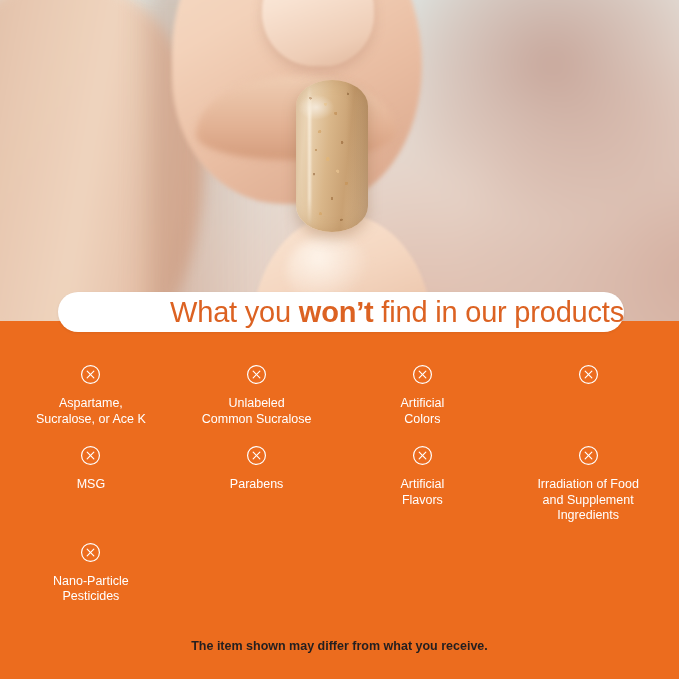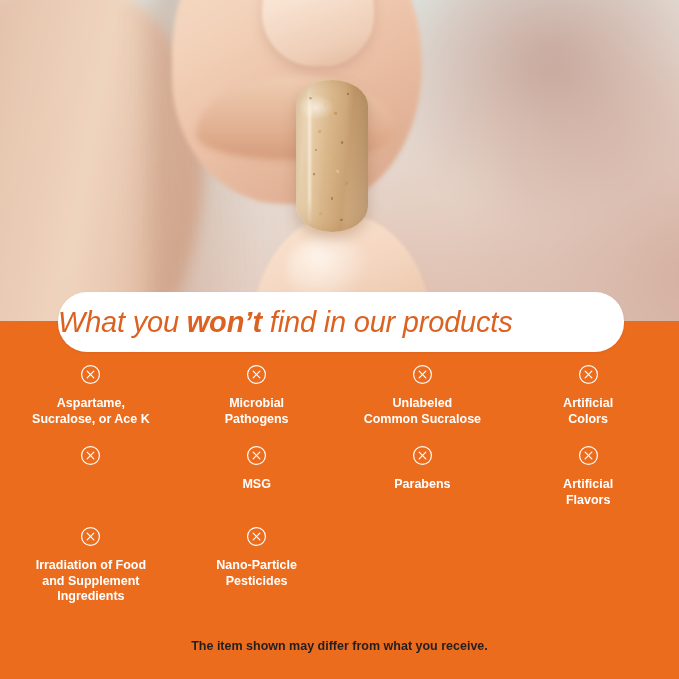--- a/index.html
+++ b/index.html
@@ -168,29 +168,28 @@
     height: 100%;
     background: linear-gradient(90deg, rgba(120,76,36,0), rgba(120,76,36,.30));
   }
 
   
   .title-pill {
     position: absolute;
     left: 58px;
     top: 292px;
     width: 566px;
-    height: 60px;
+    height: 40px;
     background: #ffffff;
     border-radius: 29px;
     display: flex;
     align-items: center;
-    justify-content: flex-start;
+    justify-content: flex-end;
     box-shadow: 0 1px 3px rgba(0,0,0,.07);
     z-index: 6;
-    font-style: italic;
   }
   .title-text {
     color: #DC6222;
     font-size: 29px;
     letter-spacing: -0.2px;
     white-space: nowrap;
     font-weight: 400;
   }
   .title-text .strong { font-weight: 700; }
 
@@ -215,21 +214,21 @@
   .x-icon {
     width: 21px;
     height: 21px;
     display: block;
     margin-bottom: 11px;
   }
   .cell-label {
     color: #ffffff;
     font-size: 12.5px;
     line-height: 15.5px;
-    font-weight: 700;
+    font-weight: 400;
     text-align: center;
     max-width: 150px;
     white-space: pre-line;
   }
 
   
   .footnote {
     position: absolute;
     left: 0;
     right: 0;
@@ -274,29 +273,20 @@
         </svg>
         <div class="cell-label">Aspartame,
 Sucralose, or Ace K</div>
       </div>
       <div class="cell">
         <svg class="x-icon" viewBox="0 0 24 24" fill="none" stroke="#ffffff" stroke-width="1.35" stroke-linecap="round">
           <circle cx="12" cy="12" r="10.2"></circle>
           <line x1="8.2" y1="8.2" x2="15.8" y2="15.8"></line>
           <line x1="15.8" y1="8.2" x2="8.2" y2="15.8"></line>
         </svg>
-        <div class="cell-label">Microbial
-Pathogens</div>
-      </div>
-      <div class="cell">
-        <svg class="x-icon" viewBox="0 0 24 24" fill="none" stroke="#ffffff" stroke-width="1.35" stroke-linecap="round">
-          <circle cx="12" cy="12" r="10.2"></circle>
-          <line x1="8.2" y1="8.2" x2="15.8" y2="15.8"></line>
-          <line x1="15.8" y1="8.2" x2="8.2" y2="15.8"></line>
-        </svg>
         <div class="cell-label">Unlabeled
 Common Sucralose</div>
       </div>
       <div class="cell">
         <svg class="x-icon" viewBox="0 0 24 24" fill="none" stroke="#ffffff" stroke-width="1.35" stroke-linecap="round">
           <circle cx="12" cy="12" r="10.2"></circle>
           <line x1="8.2" y1="8.2" x2="15.8" y2="15.8"></line>
           <line x1="15.8" y1="8.2" x2="8.2" y2="15.8"></line>
         </svg>
         <div class="cell-label">Artificial

